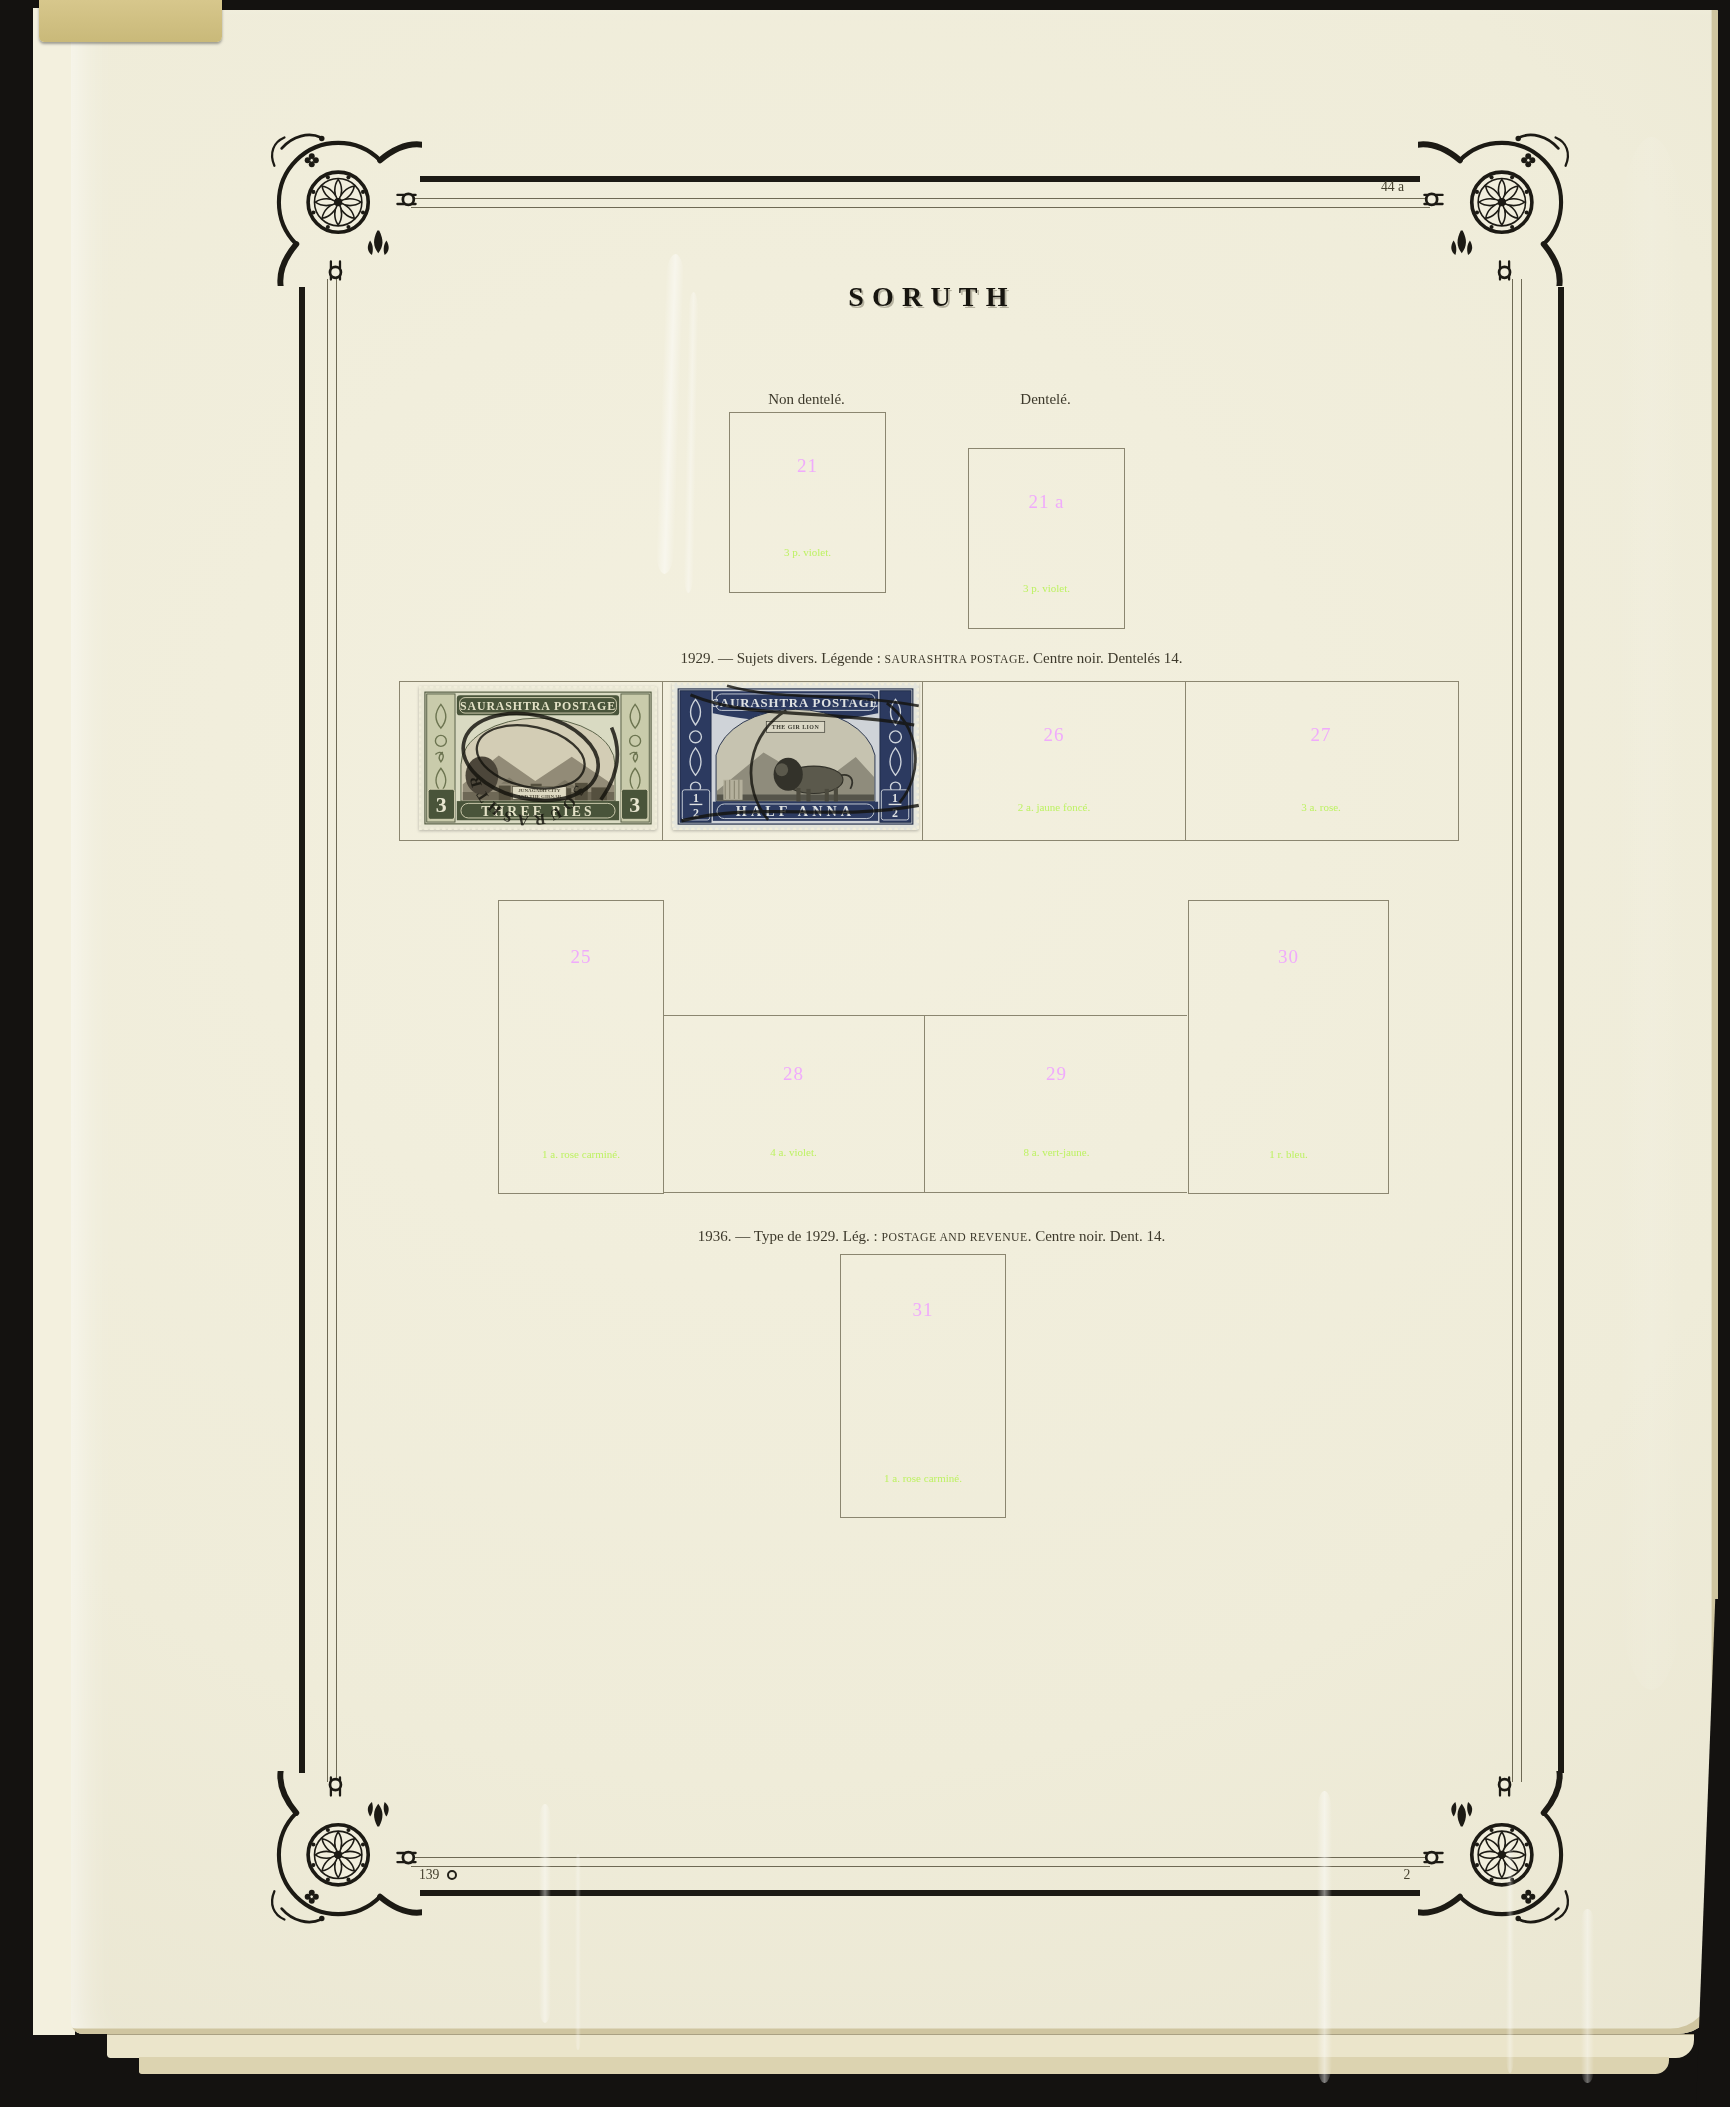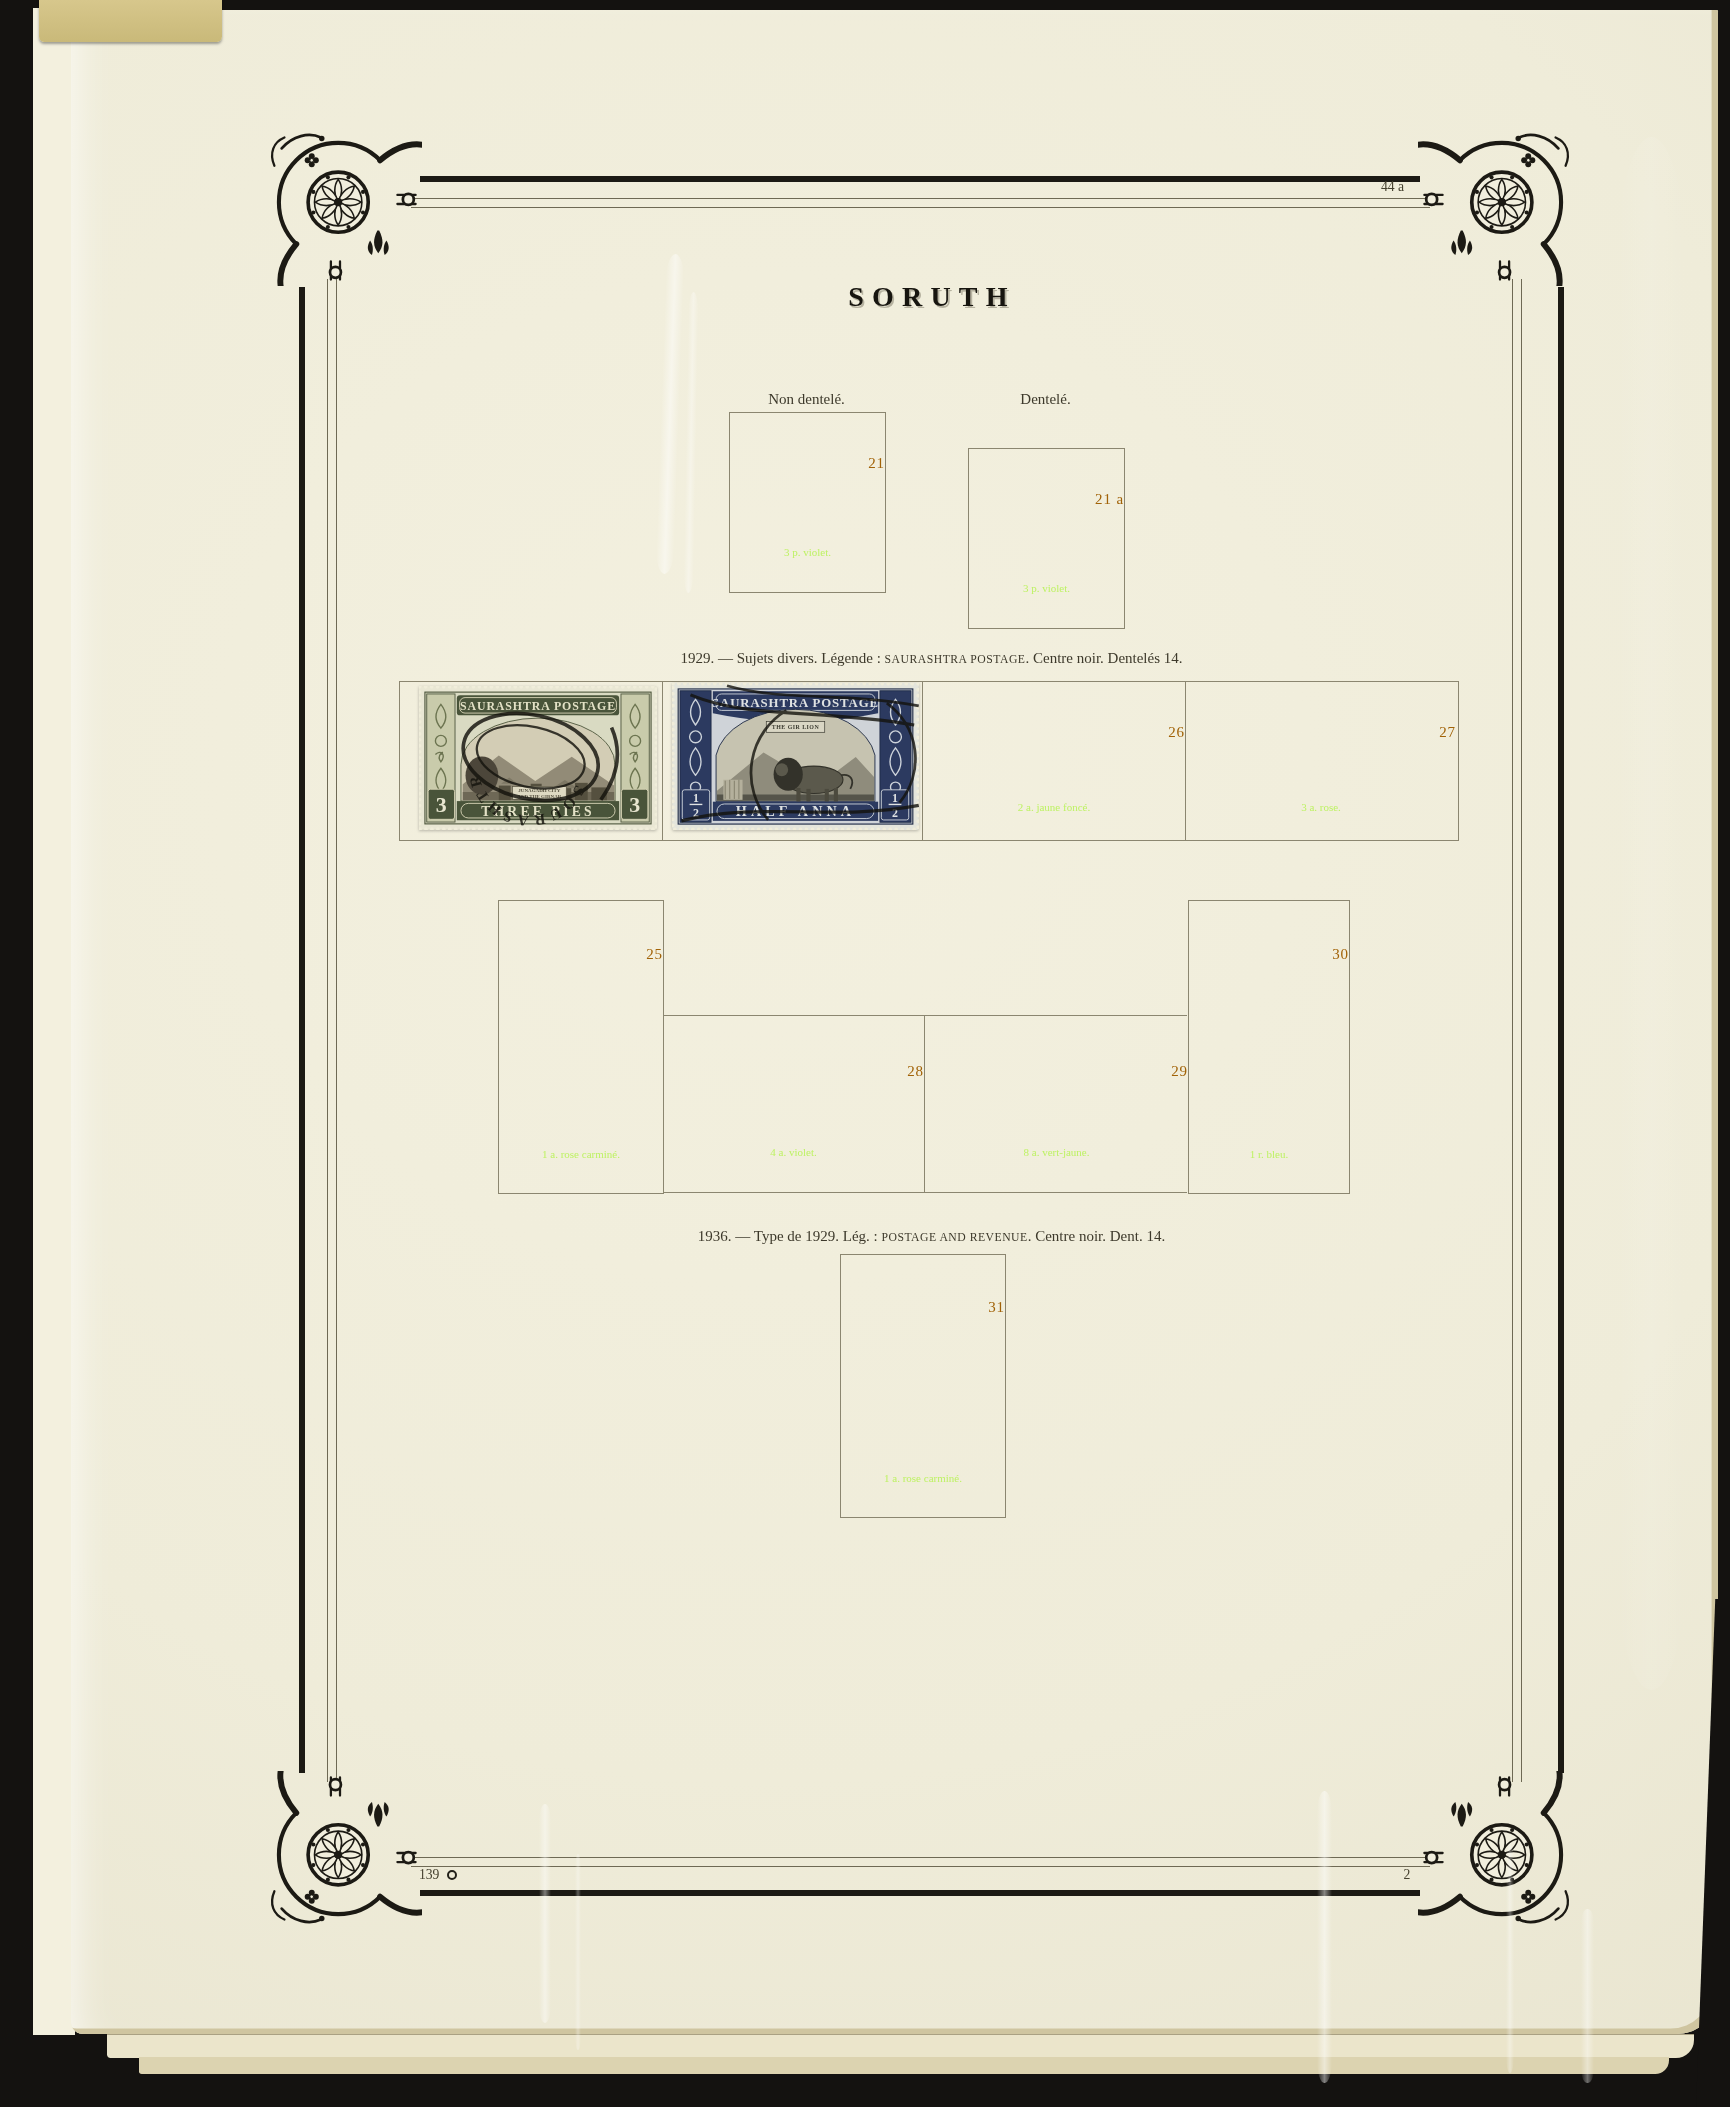--- a/index.html
+++ b/index.html
@@ -8,21 +8,21 @@
   .abs{position:absolute;}
   .t{position:absolute;text-align:center;color:#57533f;line-height:1.15;}
   #page{position:absolute;left:71px;top:10px;width:1647px;height:2024px;
         background:radial-gradient(120% 90% at 42% 38%, #f3f0df 0%, #efecd9 55%, #e9e5d0 88%, #e1ddc6 100%);
         border-radius:1.4px 1.4px 41px 12px;
         box-shadow:inset -6.4px -5.5px 0 #cfc5a0, inset 27px 0 41px -27px rgba(255,255,255,.85);}
   .thick{position:absolute;background:#1c1a14;}
   .thinpairH{position:absolute;border-top:1.4px solid #6e6954;border-bottom:1.4px solid #6e6954;height:8.2px;background:transparent;}
   .thinpairV{position:absolute;border-left:1.4px solid #6e6954;border-right:1.4px solid #6e6954;width:8.2px;background:transparent;}
   .box{position:absolute;border:0.9px solid #8b8670;}
-  .boxnum{position:absolute;left:0;width:100%;text-align:right;font-size:15px;letter-spacing:0.9px;color:#a16207;}
+  .boxnum{position:absolute;left:0;width:100%;text-align:center;font-size:19px;letter-spacing:0.9px;color:#f0abfc;}
   .boxcap{position:absolute;left:0;width:100%;text-align:center;font-size:11px;color:#bef264;}
   .heading{font-size:15px;color:#3d392b;}
   .caps{font-size:0.78em;letter-spacing:0.5px;}
   .collabel{font-size:15px;color:#3d392b;}
   #title{font-size:28px;font-weight:bold;letter-spacing:8.2px;color:#17150f;
          text-shadow:1.8px 1.8px 0 rgba(90,85,66,.38);}
   .ref{font-size:13.7px;color:#45412f;}
   .ring139{display:inline-block;width:6.4px;height:6.4px;border:2.7px solid #23211a;border-radius:50%;
            margin-left:7.3px;vertical-align:-0.9px;}
   .divider{position:absolute;background:#8b8670;}
@@ -280,21 +280,21 @@
       <path d="M 20,302 C 190,258 350,304 540,268" stroke-width="7"></path>
       <path d="M 470,44 A 150,150 0 0 1 498,262" stroke-width="6"></path>
       <path d="M 250,60 A 160,160 0 0 0 210,300" stroke-width="6"></path>
     </g>
   </svg>
 
   <div class="box" style="left:498px;top:900px;width:164px;height:292px;">
     <div class="boxnum" style="top:45px;">25</div>
     <div class="boxcap" style="top:247px;">1 a. rose carminé.</div>
   </div>
-  <div class="box" style="left:1188px;top:900px;width:160px;height:292px;">
+  <div class="box" style="left:1188px;top:900px;width:160px;height:292px;padding-left:39px;">
     <div class="boxnum" style="top:45px;">30</div>
     <div class="boxcap" style="top:247px;">1 r. bleu.</div>
   </div>
   <div class="divider" style="left:663px;top:1015px;width:524px;height:0.9px;"></div>
   <div class="divider" style="left:924px;top:1015px;width:0.9px;height:178px;"></div>
   <div class="divider" style="left:663px;top:1192px;width:524px;height:0.9px;"></div>
   <div class="t boxnum" style="left:663px;width:261px;top:1063px;">28</div>
   <div class="t boxcap" style="left:663px;width:261px;top:1146px;">4 a. violet.</div>
   <div class="t boxnum" style="left:925px;width:263px;top:1063px;">29</div>
   <div class="t boxcap" style="left:925px;width:263px;top:1146px;">8 a. vert-jaune.</div>

